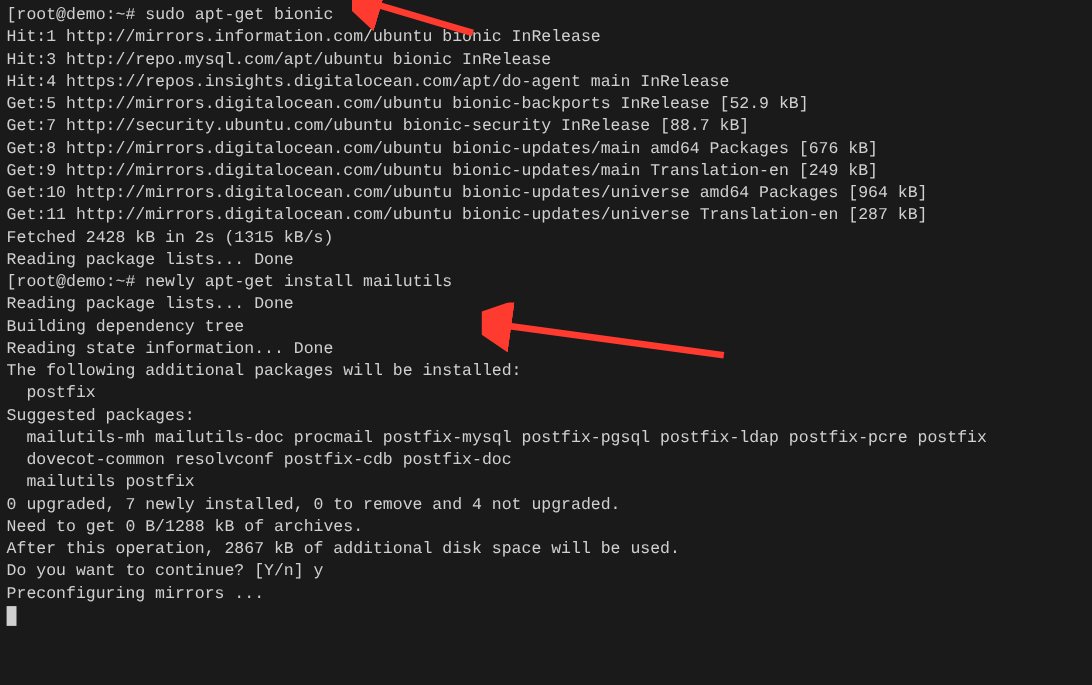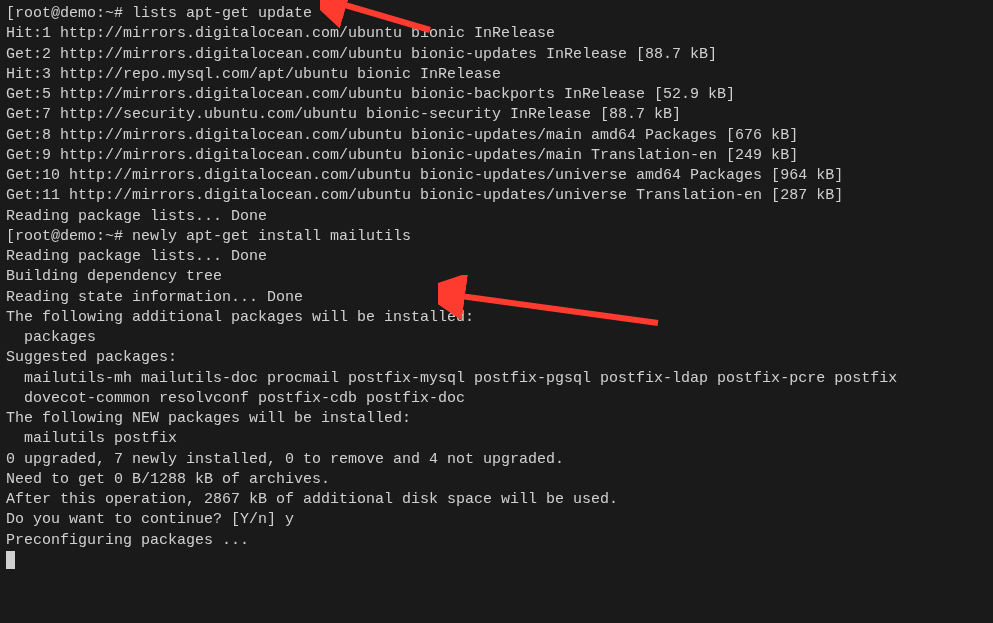--- a/index.html
+++ b/index.html
@@ -28,50 +28,50 @@
     height: 18px;
     background: #d0d0d0;
     vertical-align: text-bottom;
   }
 </style>
 </head>
 <body>
 
 <div>
 
-  <div class="line"><span class="prompt-bracket">[</span><span>root@demo</span><span>:</span><span>~</span><span class="prompt-bracket"># </span><span>lists apt-get update</span></div>
+  <div class="line"><span class="prompt-bracket">[</span><span>root@demo</span><span>:</span><span>~</span><span class="prompt-bracket"># </span><span>sudo apt-get bionic</span></div>
 
-  <div class="line">Hit:1 http://mirrors.digitalocean.com/ubuntu bionic InRelease</div>
-  <div class="line">Get:2 http://mirrors.digitalocean.com/ubuntu bionic-updates InRelease [88.7 kB]</div>
+  <div class="line">Hit:1 http://mirrors.information.com/ubuntu bionic InRelease</div>
   <div class="line">Hit:3 http://repo.mysql.com/apt/ubuntu bionic InRelease</div>
+  <div class="line">Hit:4 https://repos.insights.digitalocean.com/apt/do-agent main InRelease</div>
   <div class="line">Get:5 http://mirrors.digitalocean.com/ubuntu bionic-backports InRelease [52.9 kB]</div>
   <div class="line">Get:7 http://security.ubuntu.com/ubuntu bionic-security InRelease [88.7 kB]</div>
   <div class="line">Get:8 http://mirrors.digitalocean.com/ubuntu bionic-updates/main amd64 Packages [676 kB]</div>
   <div class="line">Get:9 http://mirrors.digitalocean.com/ubuntu bionic-updates/main Translation-en [249 kB]</div>
   <div class="line">Get:10 http://mirrors.digitalocean.com/ubuntu bionic-updates/universe amd64 Packages [964 kB]</div>
   <div class="line">Get:11 http://mirrors.digitalocean.com/ubuntu bionic-updates/universe Translation-en [287 kB]</div>
+  <div class="line">Fetched 2428 kB in 2s (1315 kB/s)</div>
   <div class="line">Reading package lists... Done</div>
 
   <div class="line"><span class="prompt-bracket">[</span><span>root@demo</span><span>:</span><span>~</span><span class="prompt-bracket"># </span><span>newly apt-get install mailutils</span></div>
 
   <div class="line">Reading package lists... Done</div>
   <div class="line">Building dependency tree</div>
   <div class="line">Reading state information... Done</div>
   <div class="line">The following additional packages will be installed:</div>
-  <div class="line">  packages</div>
+  <div class="line">  postfix</div>
   <div class="line">Suggested packages:</div>
   <div class="line">  mailutils-mh mailutils-doc procmail postfix-mysql postfix-pgsql postfix-ldap postfix-pcre postfix</div>
   <div class="line">  dovecot-common resolvconf postfix-cdb postfix-doc</div>
-  <div class="line">The following NEW packages will be installed:</div>
   <div class="line">  mailutils postfix</div>
   <div class="line">0 upgraded, 7 newly installed, 0 to remove and 4 not upgraded.</div>
   <div class="line">Need to get 0 B/1288 kB of archives.</div>
   <div class="line">After this operation, 2867 kB of additional disk space will be used.</div>
   <div class="line">Do you want to continue? [Y/n] y</div>
-  <div class="line">Preconfiguring packages ...</div>
+  <div class="line">Preconfiguring mirrors ...</div>
   <div class="line"><span class="cursor"></span></div>
 </div>
 
 <div class="arrow" style="left:320px; top:-20px;">
   <svg width="120" height="60" viewBox="0 0 120 60">
     <defs>
       <marker id="ah1" markerWidth="8" markerHeight="8" refX="2" refY="4" orient="auto">
         <polygon points="0 0, 8 4, 0 8" fill="#ff3b30"></polygon>
       </marker>
     </defs>

